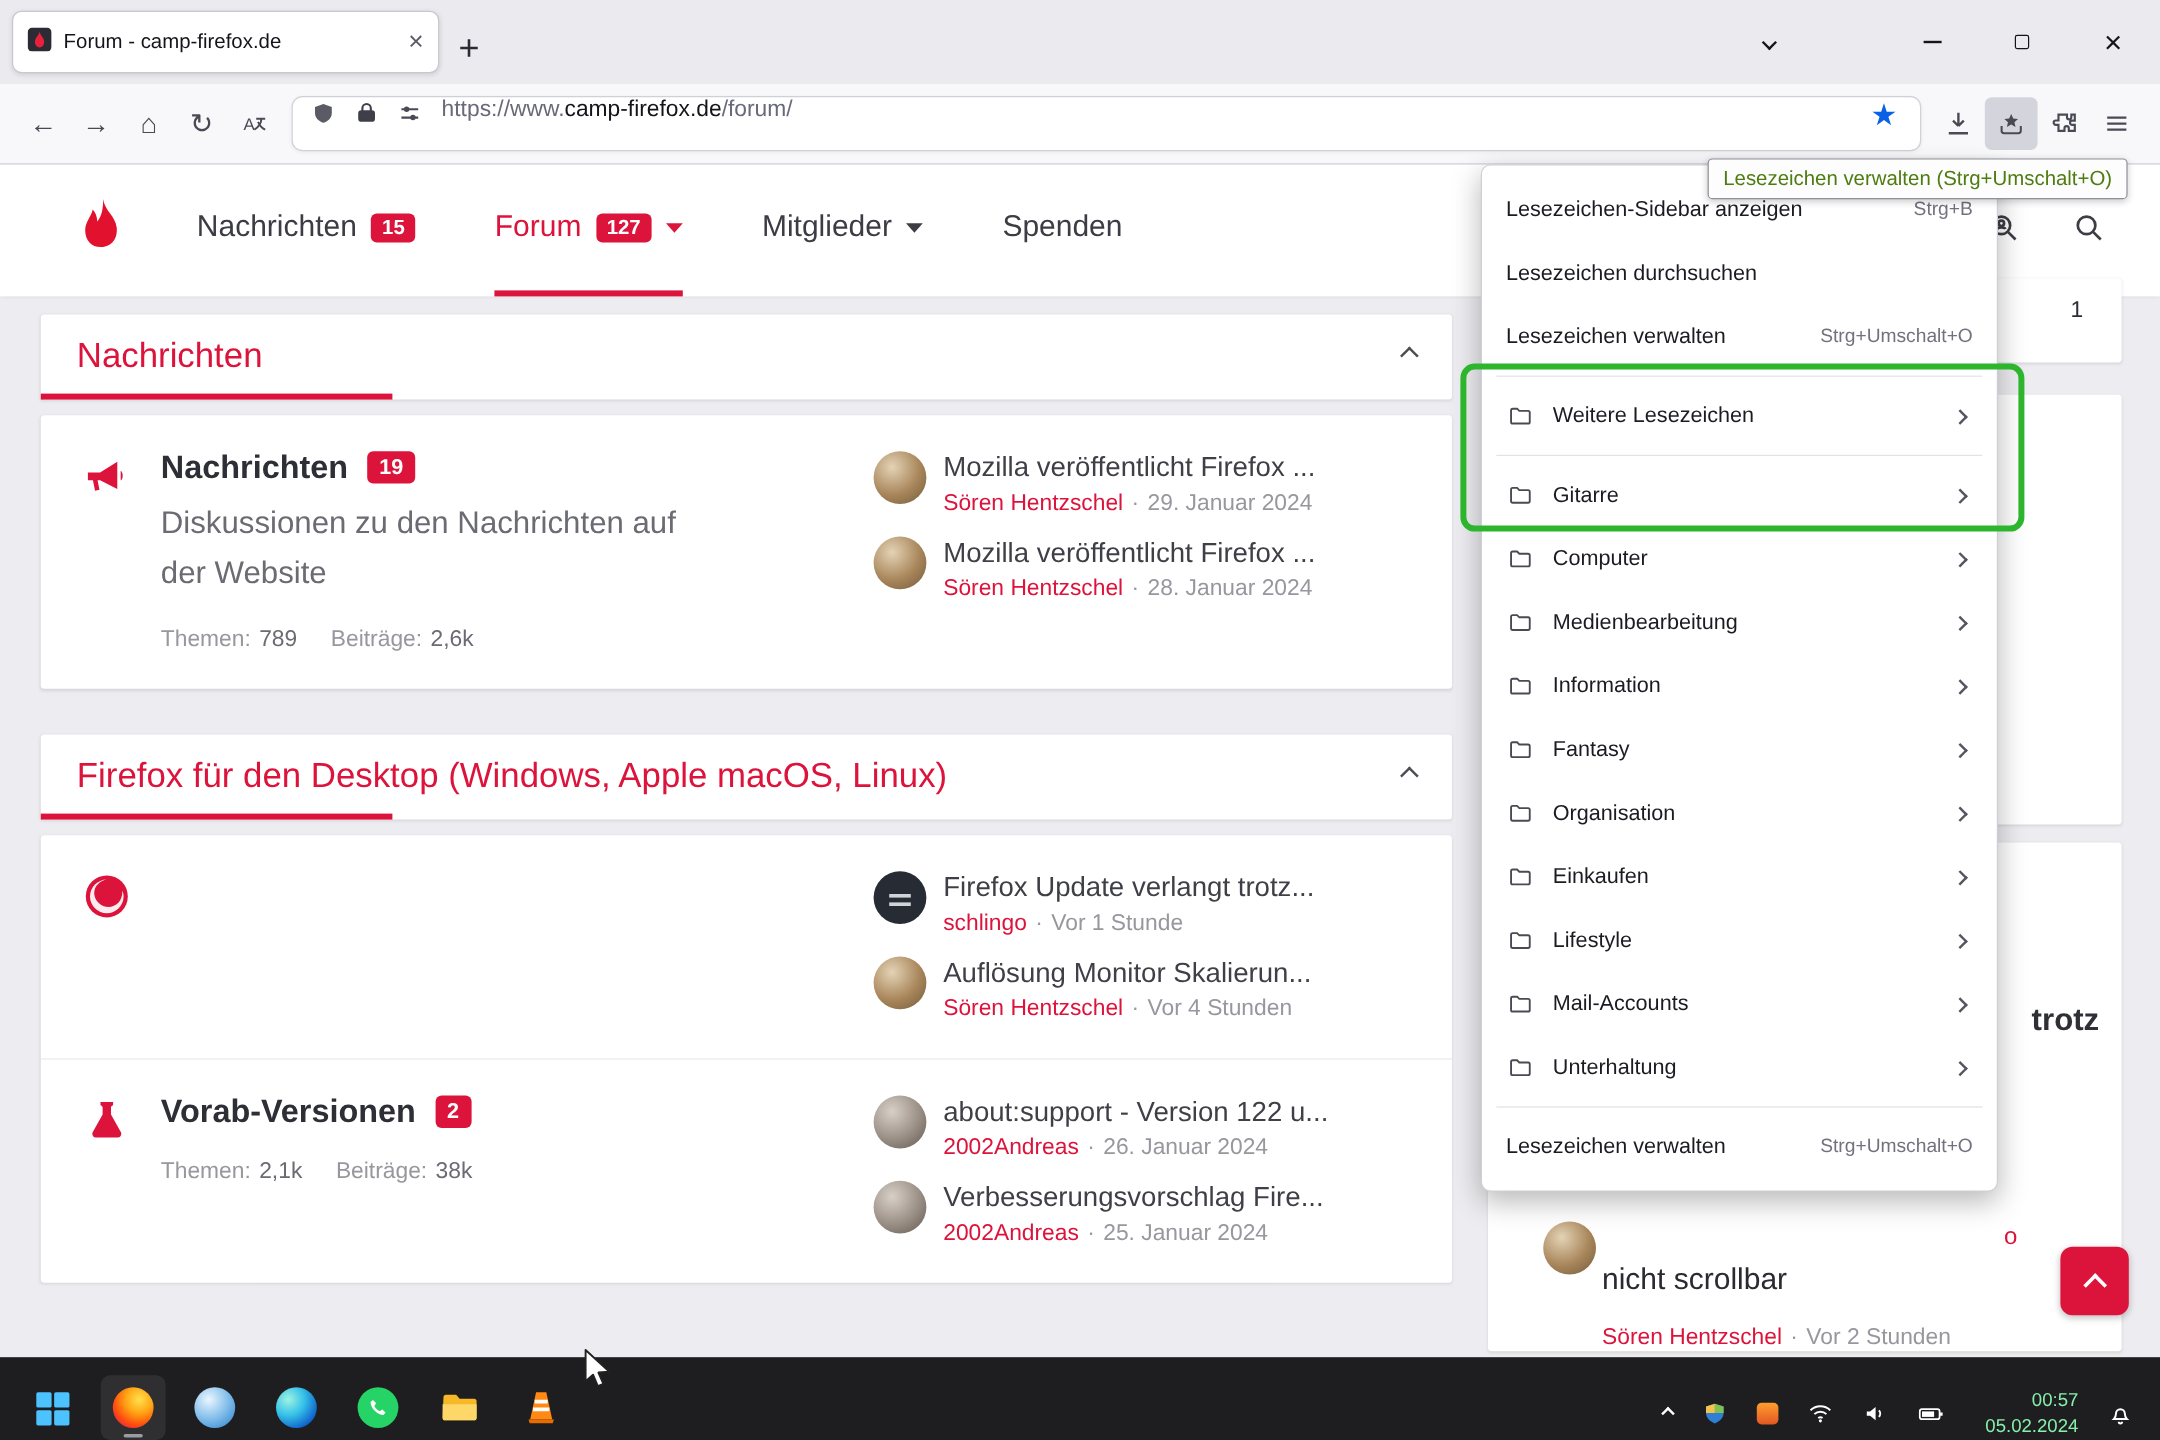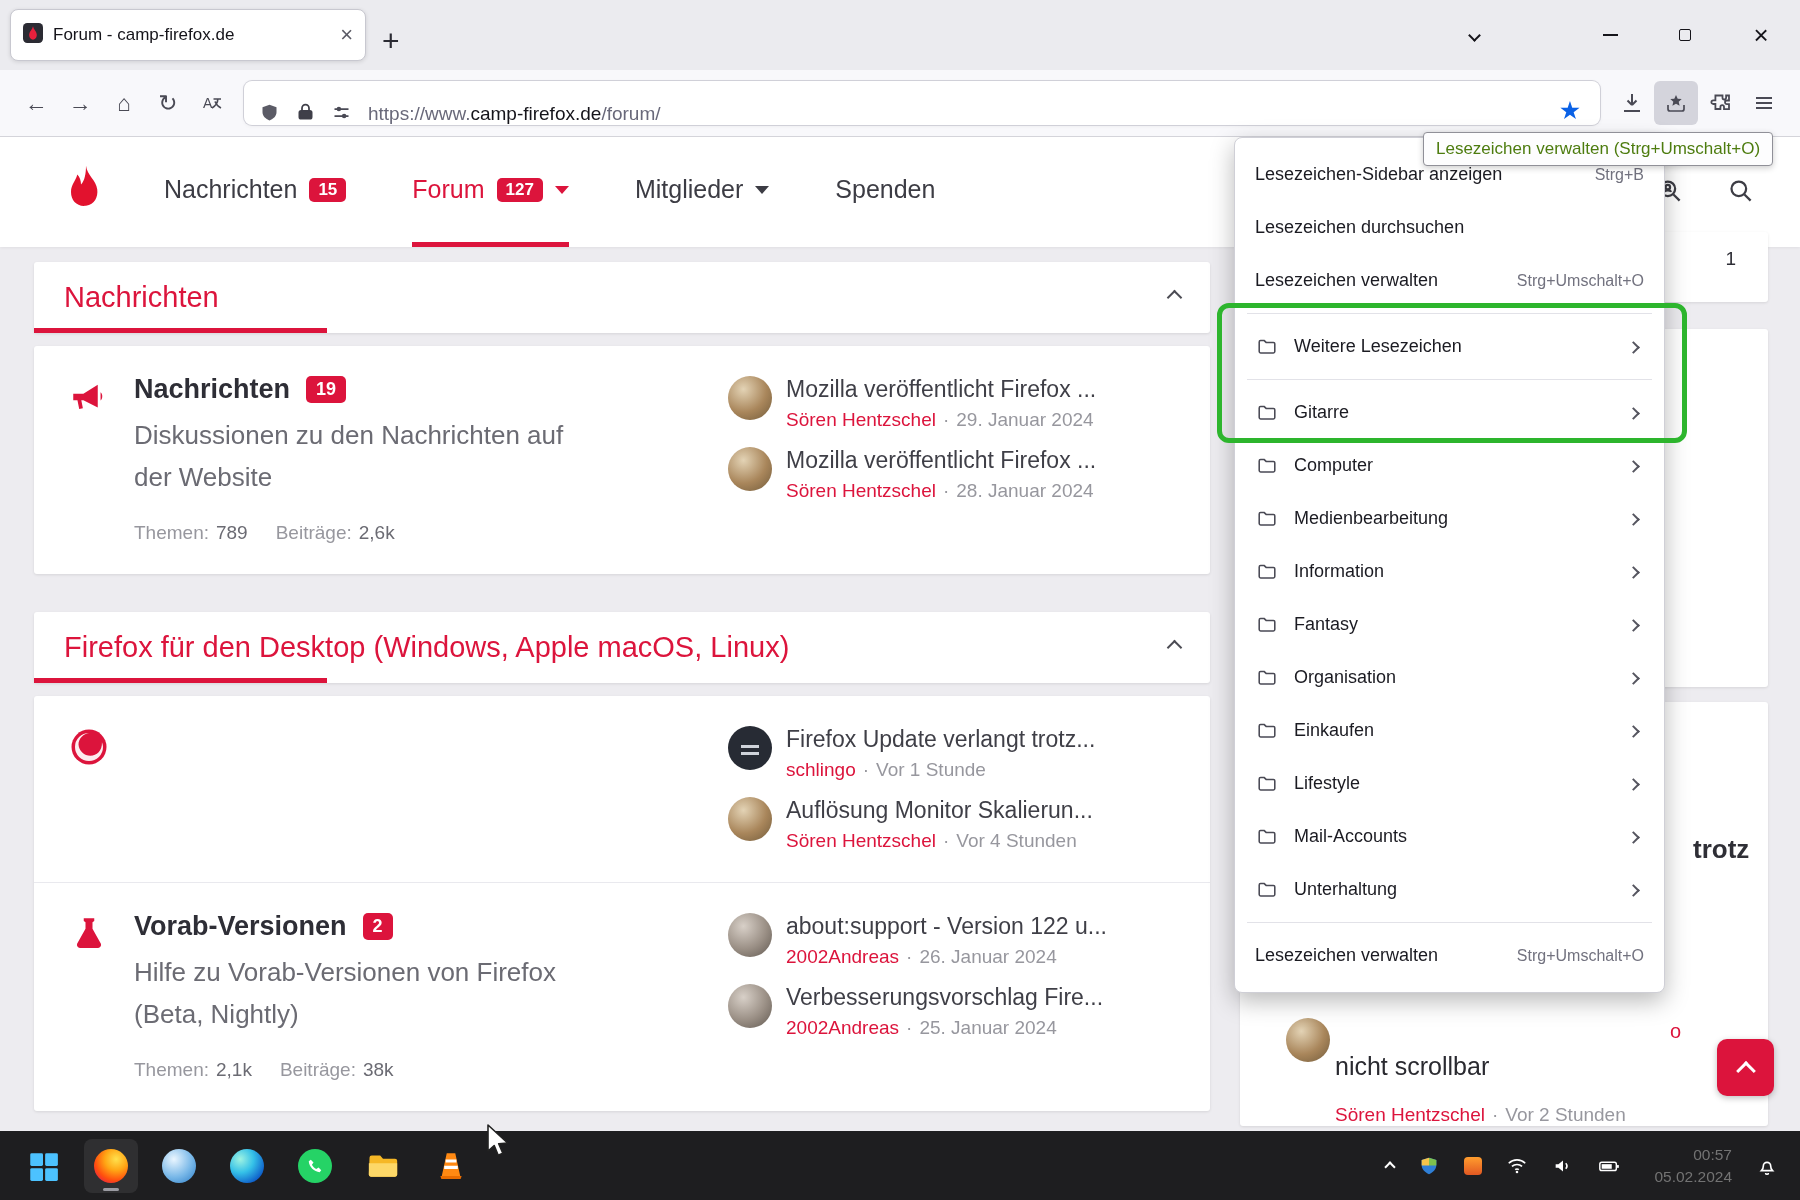--- a/index.html
+++ b/index.html
@@ -26,21 +26,21 @@
   .wb-close{left:1728px;width:66px;font-size:26px}
   .min-bar{width:15px;height:2px;background:#15141a}
   .restore-sq{width:12px;height:12px;border:1.5px solid #15141a;border-radius:2px;background:#ebebef;position:relative}
   .restore-sq::before{content:"";position:absolute;left:2px;top:-5px;width:11px;height:11px;border:1.5px solid #15141a;border-radius:2px;z-index:-1}
 
   
   .toolbar{height:67px;background:#f8f8fb;border-bottom:1px solid #d4d4da;display:flex;align-items:center;padding:0 14px;position:relative;z-index:20}
   .tbtn{width:44px;height:44px;border-radius:6px;display:flex;align-items:center;justify-content:center;color:#4a4a55;font-size:23px;flex:none}
   .tbtn svg{width:24px;height:24px}
   .tbtn.pressed{background:#d4d4dc}
-  .urlbar{flex:1;height:44px;margin:0 10px;background:#fff;border-radius:8px;box-shadow:0 0 0 1px #d0d0d8,0 1px 4px rgba(0,0,0,.06);display:flex;align-items:flex-end;gap:10px;padding:0 12px}
+  .urlbar{flex:1;height:44px;margin:0 10px;background:#fff;border-radius:8px;box-shadow:0 0 0 1px #d0d0d8,0 1px 4px rgba(0,0,0,.06);display:flex;align-items:flex-start;gap:10px;padding:0 12px}
   .ubicon{width:26px;height:26px;display:flex;align-items:center;justify-content:center;flex:none}
   .ubicon svg{width:21px;height:21px}
   .url-text{font-size:19px;white-space:nowrap;overflow:hidden;flex:1;margin-left:4px}
   .url-dim{color:#69697a}
   .star-btn{margin-left:auto;color:#0a61e6;font-size:25px;width:36px;text-align:center;flex:none}
 
   
   .page{position:absolute;top:137px;left:0;width:1800px;height:994px;background:#edecf0;overflow:hidden}
   .site-header{height:110px;background:#fff;display:flex;align-items:stretch;padding:0 40px 0 56px;box-shadow:0 1px 3px rgba(0,0,0,.06)}
   .logo{align-self:center;width:60px;height:60px;margin-right:48px;flex:none}
@@ -102,21 +102,21 @@
   .mrow{height:53px;display:flex;align-items:center;gap:15px;padding:0 20px;font-size:18px;color:#1b1b22}
   .micon{width:24px;height:24px;flex:none;display:flex;align-items:center;justify-content:center}
   .micon svg{width:22px;height:22px}
   .mshort{margin-left:auto;font-size:16px;color:#72727f;white-space:nowrap}
   .mchev{margin-left:auto;color:#55555f;padding-right:6px}
   .msep{height:1px;background:#e2e2e8;margin:6px 12px}
   .green-box{position:absolute;left:1217px;top:303px;width:470px;height:140px;border:5px solid #2db52d;border-radius:12px;z-index:60;pointer-events:none}
   .tooltip{position:absolute;left:1423px;top:132px;z-index:70;background:#fdfdfe;border:1px solid #909098;border-radius:4px;padding:6px 12px;font-size:17px;color:#4d7c0f;box-shadow:0 2px 6px rgba(0,0,0,.2);white-space:nowrap}
 
   
-  .taskbar{position:absolute;left:0;top:1131px;width:1800px;height:69px;background:#1e1e20;z-index:80;display:flex;align-items:center;padding:0 16px;color:#737373}
+  .taskbar{position:absolute;left:0;top:1131px;width:1800px;height:69px;background:#1e1e20;z-index:80;display:flex;align-items:flex-end;padding:0 16px;color:#86efac}
   .tb-app{width:54px;height:54px;border-radius:8px;display:flex;align-items:center;justify-content:center;margin-right:14px;position:relative;flex:none}
   .tb-app svg{width:34px;height:34px}
   .tb-app.active{background:rgba(255,255,255,.08)}
   .tb-app.active::after{content:"";position:absolute;bottom:2px;left:19px;width:16px;height:3px;border-radius:2px;background:#9b9ba2}
   .app-circle{width:34px;height:34px;border-radius:50%}
   .ic-firefox{background:radial-gradient(circle at 65% 30%,#ffe14d 0%,#ffa514 35%,#ff4f0e 65%,#d7006e 100%)}
   .ic-blue{background:radial-gradient(circle at 35% 30%,#eaf6ff,#79b8e8 55%,#2a7cc8)}
   .ic-edge{background:radial-gradient(circle at 30% 30%,#9ff3e2 0%,#35c1e8 40%,#0c59c8 80%)}
   .ic-whatsapp{background:#25d366;display:flex;align-items:center;justify-content:center}
   .ic-whatsapp svg{width:20px;height:20px}
@@ -320,21 +320,20 @@
       </div>
       <div class="forum-row">
         <span class="f-icon"><svg viewBox="0 0 24 24">
               <path fill="#dc143c" d="M9 3h6v1.5l-1 .8V9l4.8 8.6A1.8 1.8 0 0 1 17.2 20H6.8a1.8 1.8 0 0 1-1.6-2.4L10 9V5.3l-1-.8z"></path>
             </svg></span>
         <div class="f-main">
           <div class="f-title-row">
             <span class="f-title">Vorab-Versionen</span>
             <span class="f-badge">2</span>
           </div>
-          <div class="f-desc">Hilfe zu Vorab-Versionen von Firefox (Beta, Nightly)</div>
           <div class="f-stats">
             <span class="stat"><span>Themen:</span><b>2,1k</b></span>
             <span class="stat"><span>Beiträge:</span><b>38k</b></span>
           </div>
         </div>
         <div class="f-posts">
           <div class="post">
             <span class="avatar av-b"></span>
             <div class="post-body">
               <div class="post-title">about:support - Version 122 u...</div>

